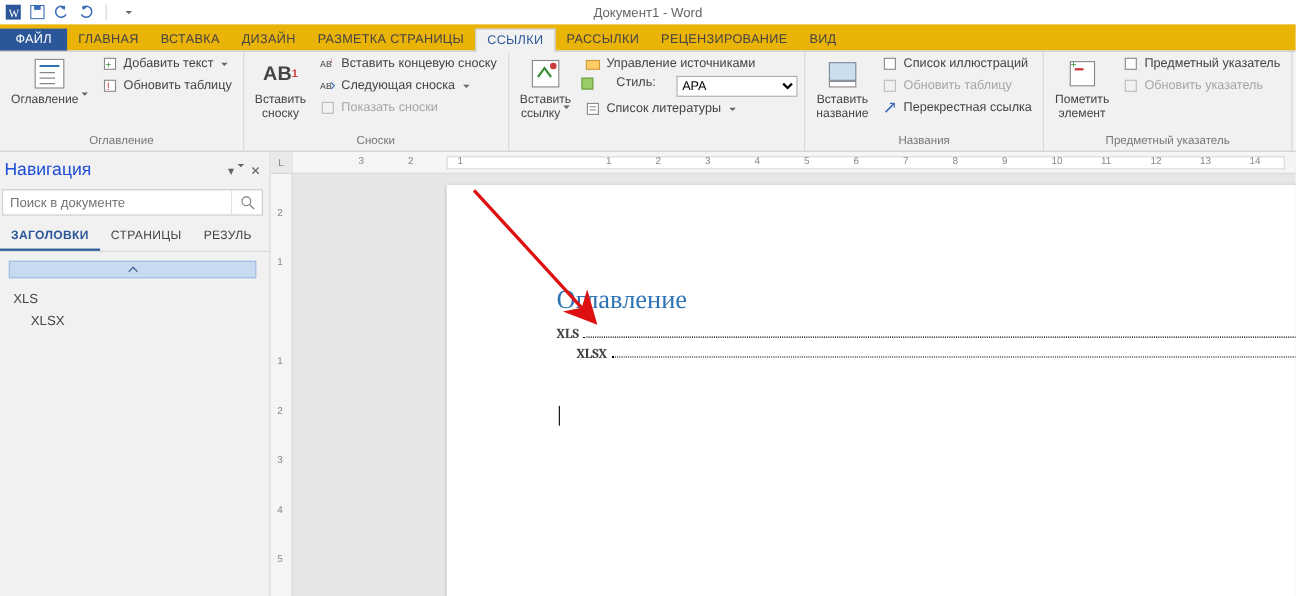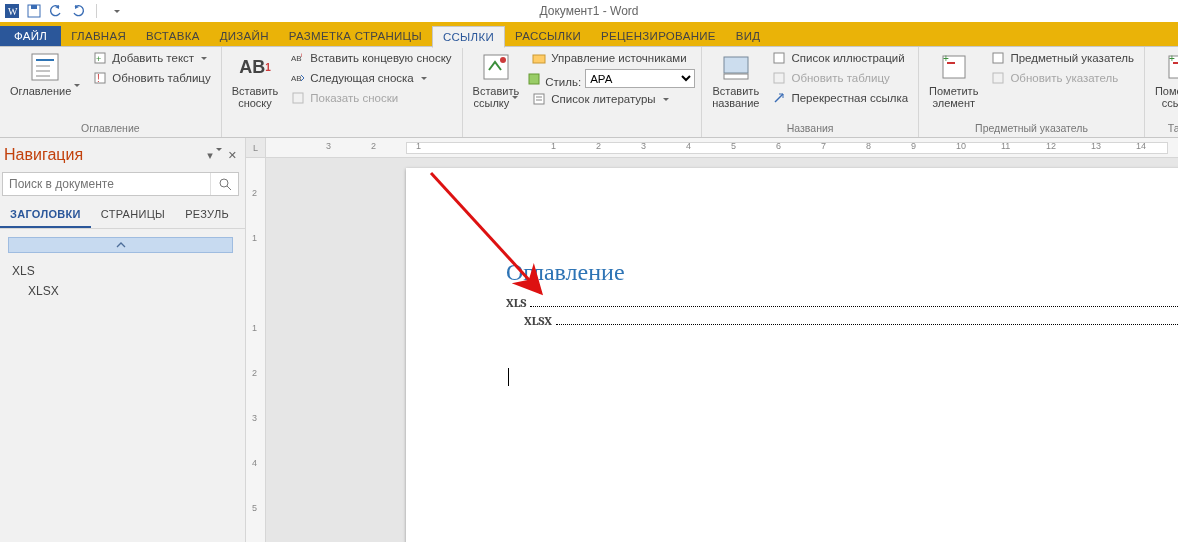--- a/index.html
+++ b/index.html
@@ -110,39 +110,39 @@
 .vbtn .lbl { font-size:11px; text-align:center; line-height:1.1; color:#444;}
 .stack { display:flex; flex-direction:column; gap:2px; }
 .hbtn {
   display:flex; align-items:center; gap:4px;
   padding:1px 4px; cursor:pointer; white-space:nowrap;
   font-size:11.5px; color:#444;
 }
 .hbtn.dis { color:#a6a6a6; }
 .hbtn .sm-ic { width:16px; height:16px; display:inline-flex; align-items:center; justify-content:center;}
 .drop-tri::after{ content:""; border:3px solid transparent; border-top-color:#666; margin-left:3px; position:relative; top:2px;}
-.style-row { display:flex; align-items:flex-end; gap:4px; font-size:11.5px;}
+.style-row { display:flex; align-items:flex-start; gap:19px; font-size:11.5px;}
 .style-row select{
   font-size:11.5px; height:19px; border:1px solid #ababab; background:#fff; width:110px;
 }
 
 
 .workspace { display:flex; height: calc(542px - 22px - 24px - 92px); }
 .navpane {
   width: 246px;
   background:#f1f1f1;
   border-right:1px solid #d6d6d6;
   display:flex; flex-direction:column;
   padding:6px 0 0 0;
 }
 .navpane .np-head {
   display:flex; align-items:center; justify-content:space-between;
   padding:2px 8px 6px 4px;
 }
-.navpane .np-title { font-size:16px; color:#c2410c; }
+.navpane .np-title { font-size:16px; color:#1d4ed8; }
 .navpane .np-ctrl { display:flex; gap:4px; color:#666; font-size:11px; align-items:center;}
 .navpane .search {
   margin:2px 6px 6px 2px;
   display:flex; align-items:center;
   border:1px solid #c7c7c7; background:#fff; height:24px;justify-content:center;
 }
 .navpane .search input{
   flex:1; border:none; outline:none; font-size:12px; padding:3px 6px; color:#808080;
 }
 .navpane .search .sic{ width:28px; display:flex;align-items:center;justify-content:center; border-left:1px solid #e0e0e0; height:100%;}
@@ -309,20 +309,21 @@
         <div class="hbtn dis">
           <span class="sm-ic">
               <svg width="14" height="14">
                 <rect x="2" y="2" width="10" height="10" fill="none" stroke="#bbb"></rect>
               </svg>
             </span>
           <span>Показать сноски</span>
         </div>
       </div>
     </div>
+    <div class="group-label">Сноски</div>
   </div>
 
   <div class="group">
     <div class="controls">
       <div class="vbtn">
         <span class="big-ic">
           <svg width="30" height="30">
               <rect x="3" y="3" width="24" height="24" fill="#fff" stroke="#888"></rect>
               <path d="M8 18 L14 10 L20 18" fill="none" stroke="#3b8e3b" stroke-width="2"></path>
               <circle cx="22" cy="8" r="3" fill="#cc3b3b"></circle>

